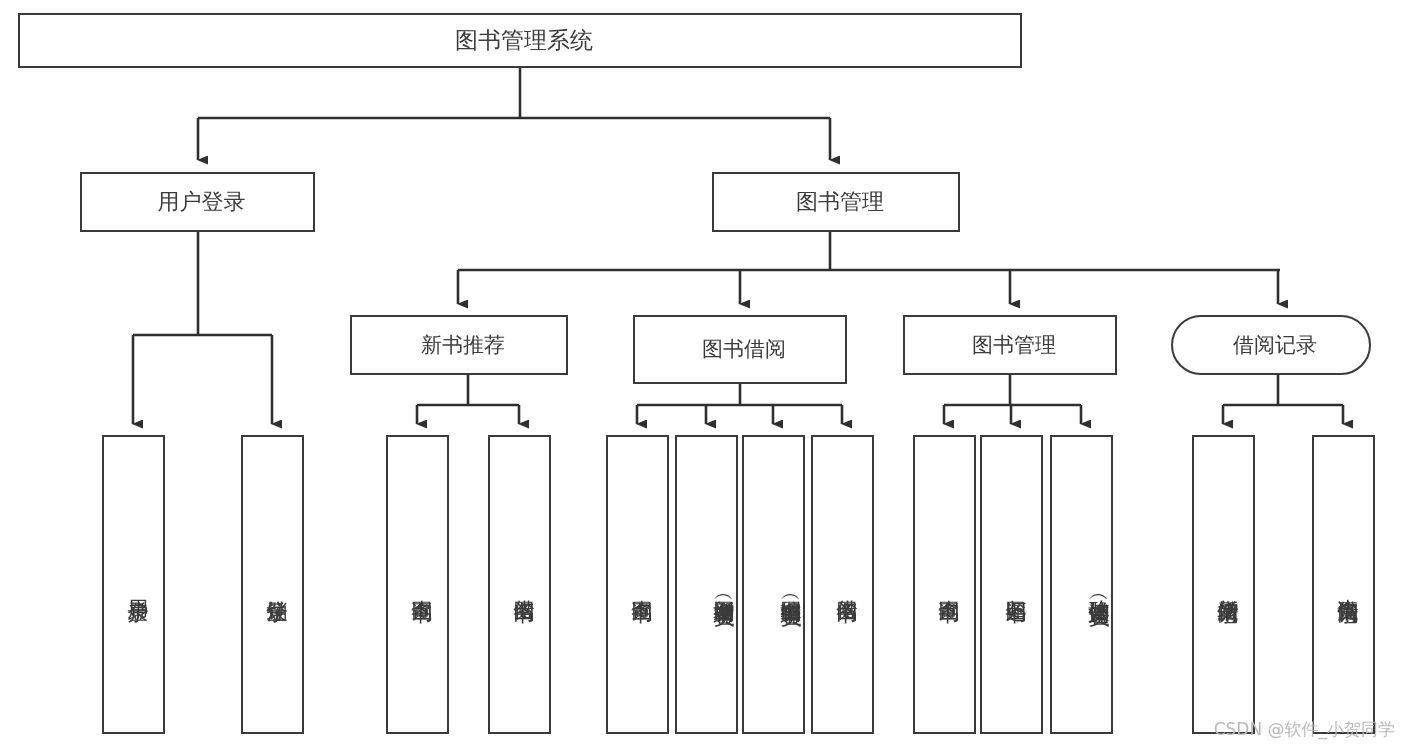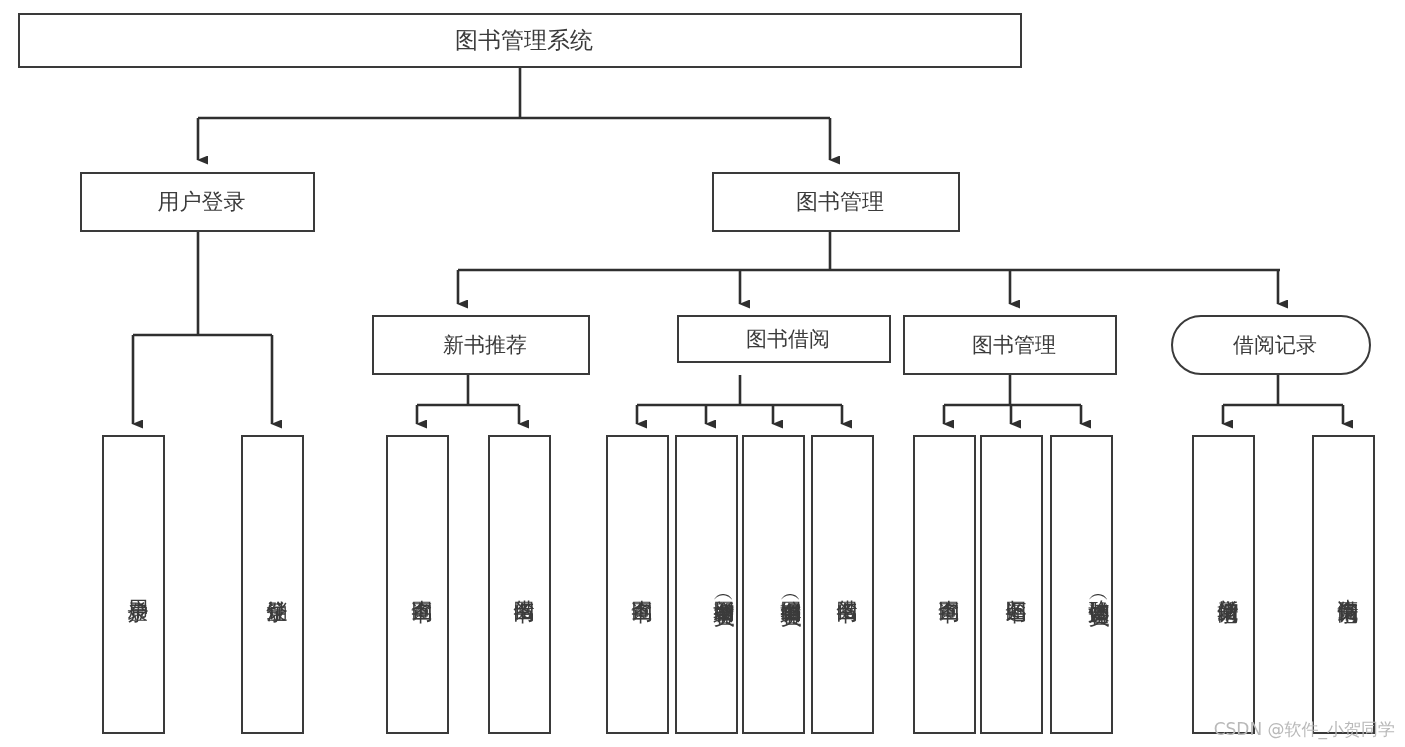--- a/index.html
+++ b/index.html
@@ -126,22 +126,22 @@
       <path d="M1223,405 L1223,424" marker-end="url(#arrow)"></path>
       <path d="M1343,405 L1343,424" marker-end="url(#arrow)"></path>
     </g>
   </svg>
 
   <div class="node node-root" style="left:18px; top:13px; width:1004px; height:55px;">图书管理系统</div>
 
   <div class="node node-l1" style="left:80px; top:172px; width:235px; height:60px;">用户登录</div>
   <div class="node node-l1" style="left:712px; top:172px; width:248px; height:60px;">图书管理</div>
 
-  <div class="node node-l2" style="left:372px; top:315px; width:218px; height:60px;">新书推荐</div>
-  <div class="node node-l2" style="left:633px; top:315px; width:214px; height:48px;margin-left:44px;">图书借阅</div>
+  <div class="node node-l2" style="left:350px; top:315px; width:218px; height:60px;">新书推荐</div>
+  <div class="node node-l2" style="left:633px; top:315px; width:214px; height:69px;">图书借阅</div>
   <div class="node node-l2" style="left:903px; top:315px; width:214px; height:60px;">图书管理</div>
   <div class="node node-l2" style="left:1171px; top:315px; width:200px; height:60px;border-radius:30px;">借阅记录</div>
 
   <div class="node node-leaf center-text" style="left:102px; top:435px; width:63px; height:299px;">用户登录</div>
   <div class="node node-leaf center-text" style="left:241px; top:435px; width:63px; height:299px;">注销登录</div>
 
   <div class="node node-leaf center-text" style="left:386px; top:435px; width:63px; height:299px;">查询图书</div>
   <div class="node node-leaf center-text" style="left:488px; top:435px; width:63px; height:299px;">借阅图书</div>
 
   <div class="node node-leaf center-text" style="left:606px; top:435px; width:63px; height:299px;">查询图书</div>

